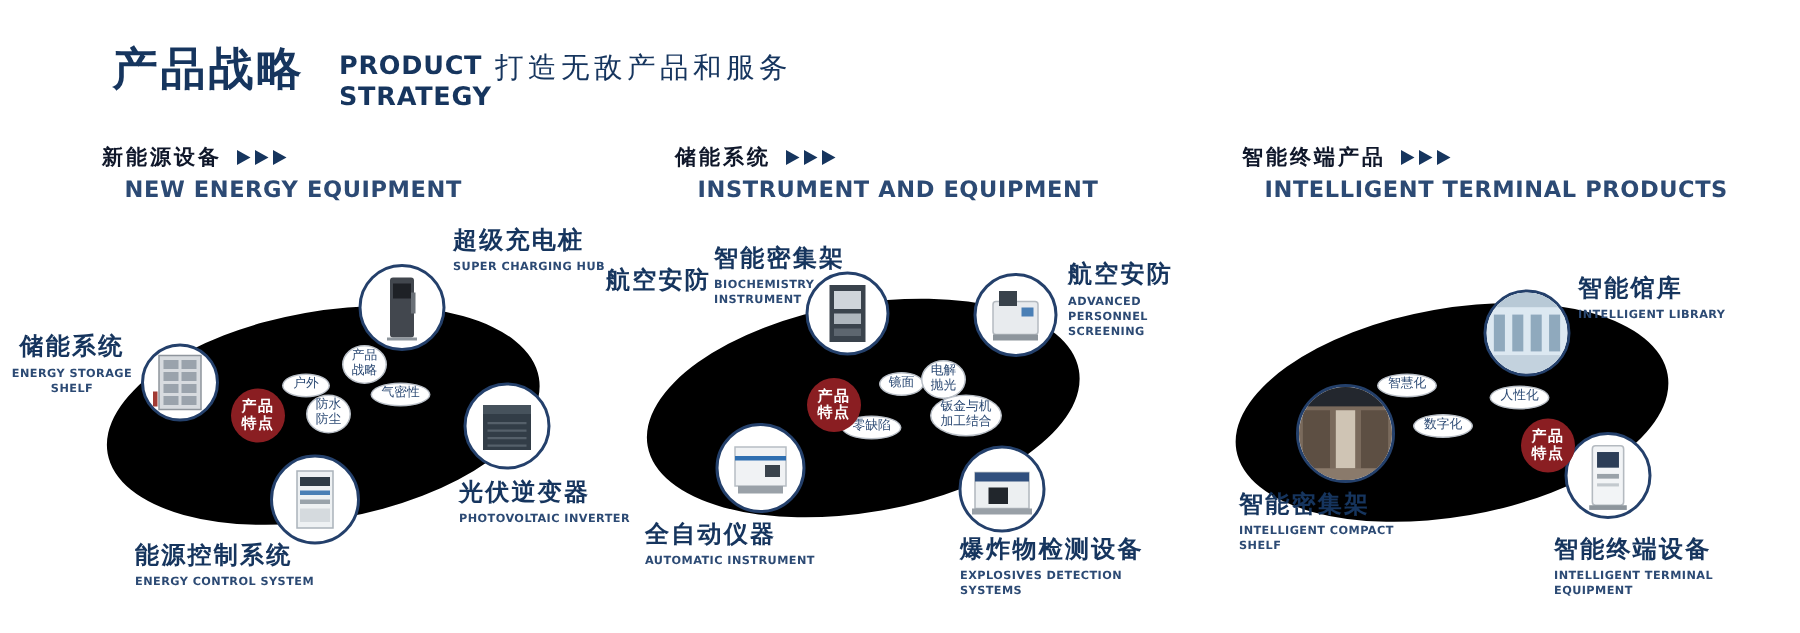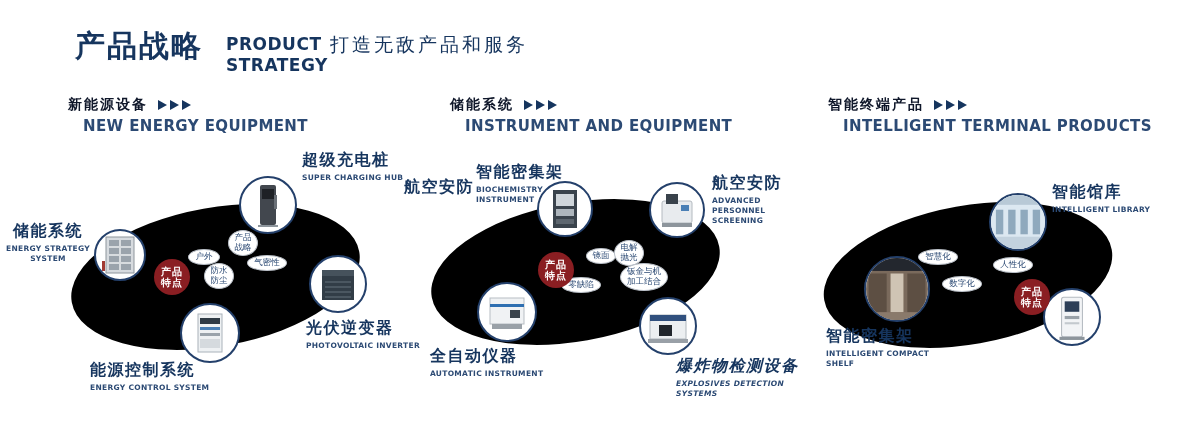--- a/index.html
+++ b/index.html
@@ -95,21 +95,21 @@
         <rect x="9" y="23" width="10" height="6"></rect>
           <rect x="21" y="23" width="10" height="6"></rect>
         <rect x="9" y="31" width="10" height="6"></rect>
           <rect x="21" y="31" width="10" height="6"></rect>
       </g>
       <rect x="2" y="28" width="3" height="10" fill="#a23b34"></rect>
     </svg>
   </div>
   <div class="label ta-r" style="left:6px; top:221px; width:84px;">
     <div class="cn">储能系统</div>
-    <div class="en">ENERGY STRATEGY SYSTEM</div>
+    <div class="en">ENERGY STORAGE SHELF</div>
   </div>
 
   <div class="circle" style="left:239px; top:176px; width:58px; height:58px;">
     <svg width="40" height="48" viewBox="0 0 40 48">
       <rect x="12" y="4" width="16" height="40" rx="2" fill="#42474e"></rect>
       <rect x="14" y="8" width="12" height="10" fill="#1e2126"></rect>
       <rect x="26" y="14" width="3" height="14" fill="#6a7077"></rect>
       <rect x="10" y="44" width="20" height="2" fill="#8d959c"></rect>
     </svg>
   </div>
@@ -217,21 +217,21 @@
   </div>
 
   <div class="circle" style="left:639px; top:297px; width:58px; height:58px;">
     <svg width="44" height="42" viewBox="0 0 44 42">
       <rect x="4" y="10" width="36" height="24" fill="#eceff1" stroke="#b0b7bd"></rect>
       <rect x="4" y="10" width="36" height="6" fill="#31507e"></rect>
       <rect x="13" y="20" width="13" height="11" fill="#21262c"></rect>
       <rect x="2" y="34" width="40" height="4" fill="#99a0a7"></rect>
     </svg>
   </div>
-  <div class="label" style="left:676px; top:356px; width:135px;font-style:italic;">
+  <div class="label" style="left:640px; top:356px; width:135px;">
     <div class="cn">爆炸物检测设备</div>
     <div class="en">EXPLOSIVES DETECTION SYSTEMS</div>
   </div>
 
   <div class="badge" style="left:538px; top:252px;">
     <span>产品</span>
     <span>特点</span>
   </div>
 
   <div class="tag" style="left:586px; top:248px; width:30px; height:16px;text-align:center;">镜面</div>
@@ -292,20 +292,24 @@
 
   <div class="circle" style="left:1043px; top:288px; width:58px; height:58px;">
     <svg width="42" height="48" viewBox="0 0 40 46">
       <rect x="10" y="4" width="20" height="38" rx="2" fill="#f2f4f6" stroke="#b4bac0"></rect>
       <rect x="13" y="8" width="14" height="10" fill="#2c3e57"></rect>
       <rect x="13" y="22" width="14" height="3" fill="#9aa2a9"></rect>
       <rect x="13" y="28" width="14" height="2" fill="#c3c9ce"></rect>
       <rect x="8" y="42" width="24" height="3" fill="#8d959c"></rect>
     </svg>
   </div>
+  <div class="label" style="left:1036px; top:356px; width:145px;">
+    <div class="cn">智能终端设备</div>
+    <div class="en">INTELLIGENT TERMINAL EQUIPMENT</div>
+  </div>
 
   <div class="badge" style="left:1014px; top:279px;">
     <span>产品</span>
     <span>特点</span>
   </div>
 
   <div class="tag" style="left:918px; top:249px; width:40px; height:16px;">智慧化</div>
   <div class="tag" style="left:993px; top:257px; width:40px; height:16px;">人性化</div>
   <div class="tag" style="left:942px; top:276px; width:40px; height:16px;">数字化</div>
 

